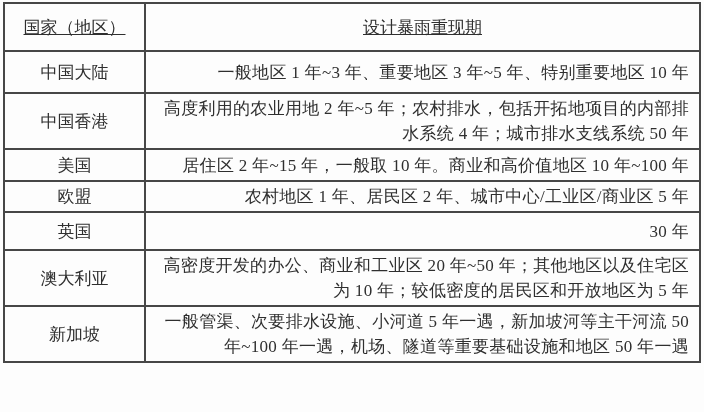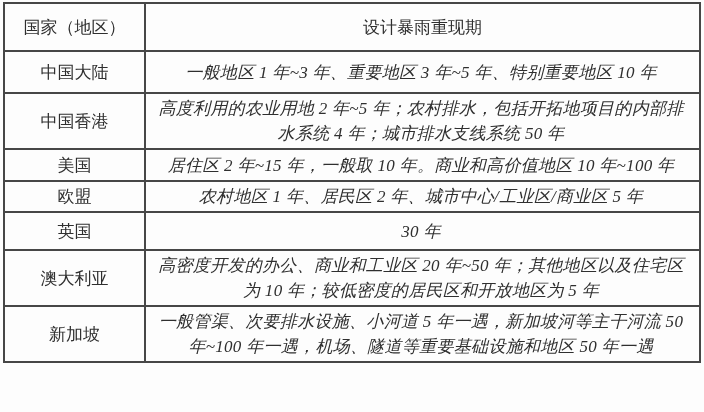--- a/index.html
+++ b/index.html
@@ -40,29 +40,28 @@
     text-align: center;
     vertical-align: middle;
     padding: 2px 4px;
   }
   th.period-hdr {
     text-align: center;
     vertical-align: middle;
     padding: 10px 8px;
   }
   td.period-cell {
-    text-align: center;
+    text-align: right;
     vertical-align: middle;
     padding: 2px 10px 2px 7px;
     line-height: 25px;
     letter-spacing: 0.3px;
-    font-style: italic;
   }
   
-  tr.h-header { height: 48px; }
+  tr.h-header { height: 48px; text-decoration: underline; }
   tr.h-r0 { height: 42px; }
   tr.h-r1 { height: 52px; }
   tr.h-r2 { height: 32px; }
   tr.h-r3 { height: 28px; border-radius: 18px; }
   tr.h-r4 { height: 38px; }
   tr.h-r5 { height: 42px; }
   tr.h-r6 { height: 54px; }
   tr.h-r7 { height: 52px; }
 </style>
 </head>

